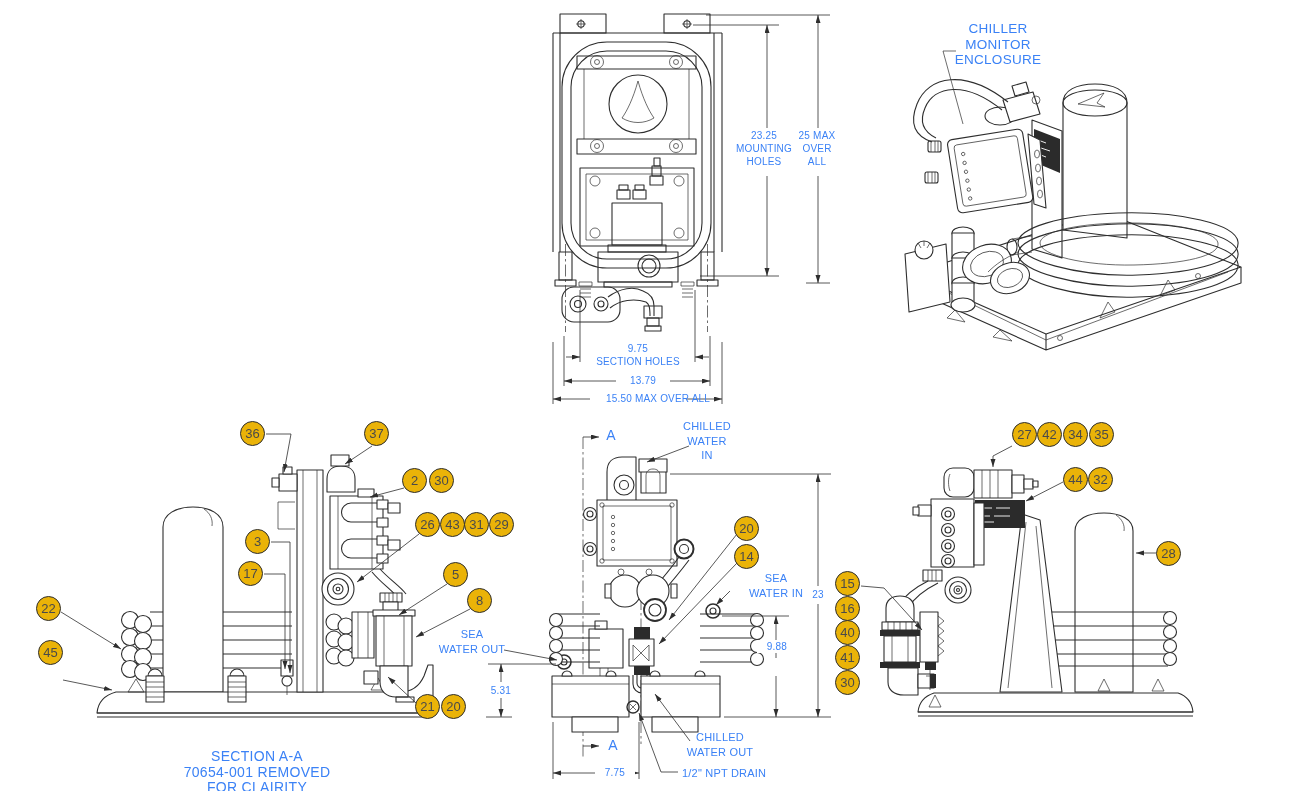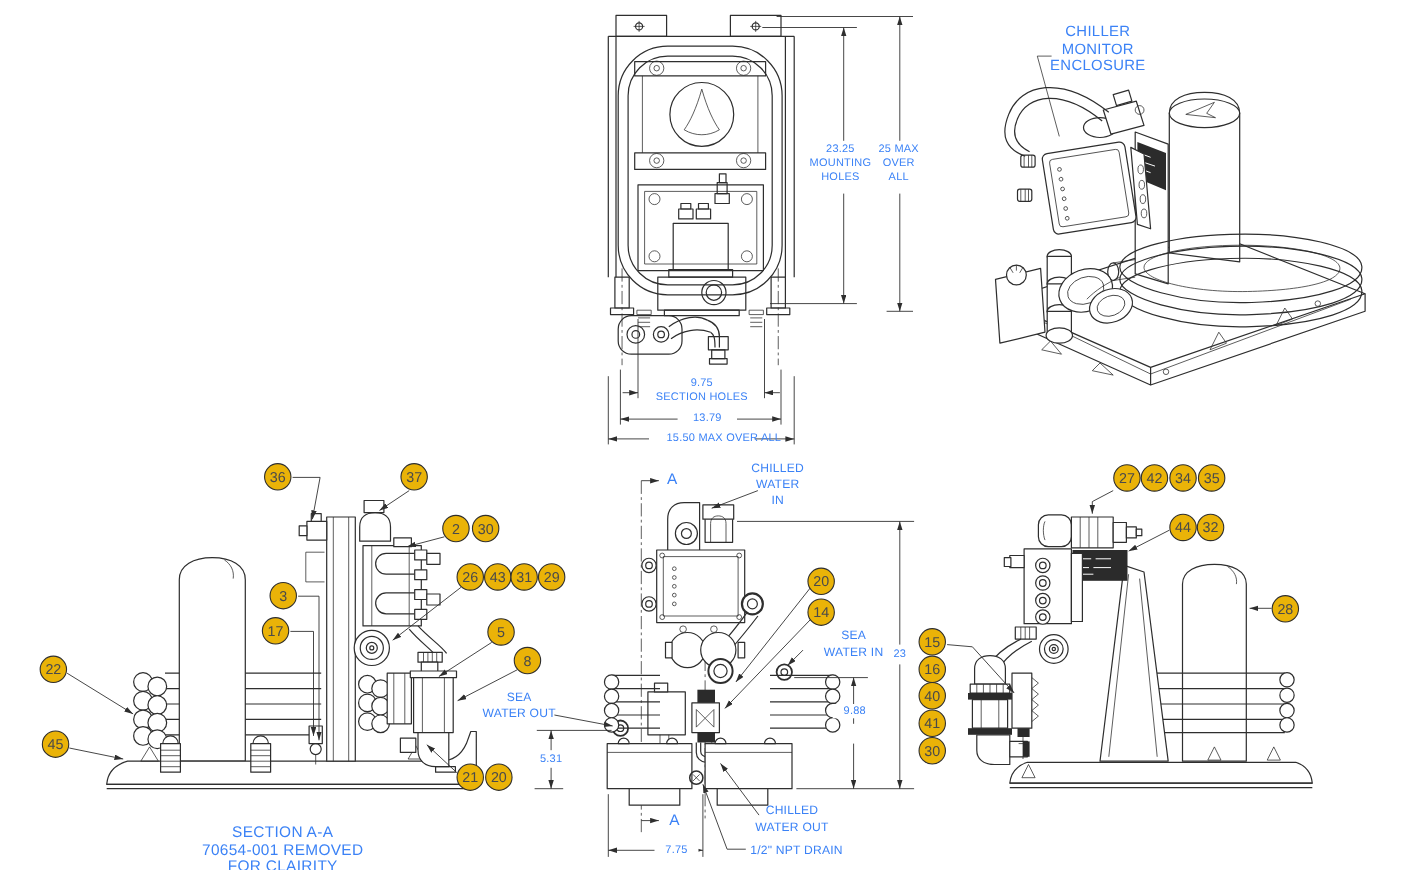--- a/index.html
+++ b/index.html
@@ -560,21 +560,21 @@
 <div class="balloon" style="left:429px;top:468px">30</div>
 <div class="balloon" style="left:415px;top:512px">26</div>
 <div class="balloon" style="left:440px;top:512px">43</div>
 <div class="balloon" style="left:464px;top:512px">31</div>
 <div class="balloon" style="left:489px;top:512px">29</div>
 <div class="balloon" style="left:245px;top:529px">3</div>
 <div class="balloon" style="left:238px;top:561px">17</div>
 <div class="balloon" style="left:443px;top:562px">5</div>
 <div class="balloon" style="left:467px;top:588px">8</div>
 <div class="balloon" style="left:36px;top:596px">22</div>
-<div class="balloon" style="left:38px;top:664px">45</div>
+<div class="balloon" style="left:38px;top:640px">45</div>
 <div class="balloon" style="left:415px;top:694px">21</div>
 <div class="balloon" style="left:441px;top:694px">20</div>
 
 <div class="balloon" style="left:734px;top:516px">20</div>
 <div class="balloon" style="left:734px;top:544px">14</div>
 
 <div class="balloon" style="left:1012px;top:422px">27</div>
 <div class="balloon" style="left:1037px;top:422px">42</div>
 <div class="balloon" style="left:1063px;top:422px">34</div>
 <div class="balloon" style="left:1089px;top:422px">35</div>

